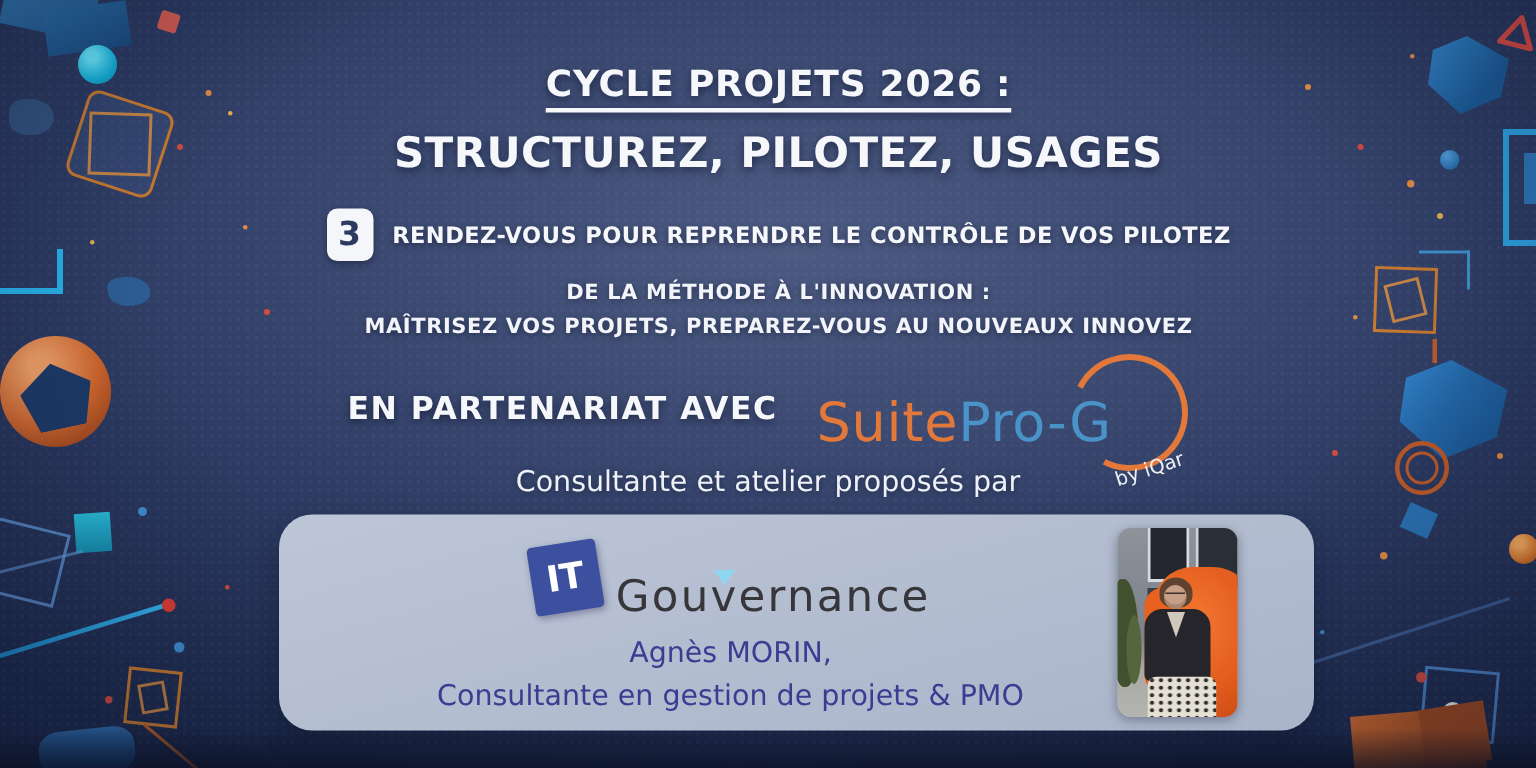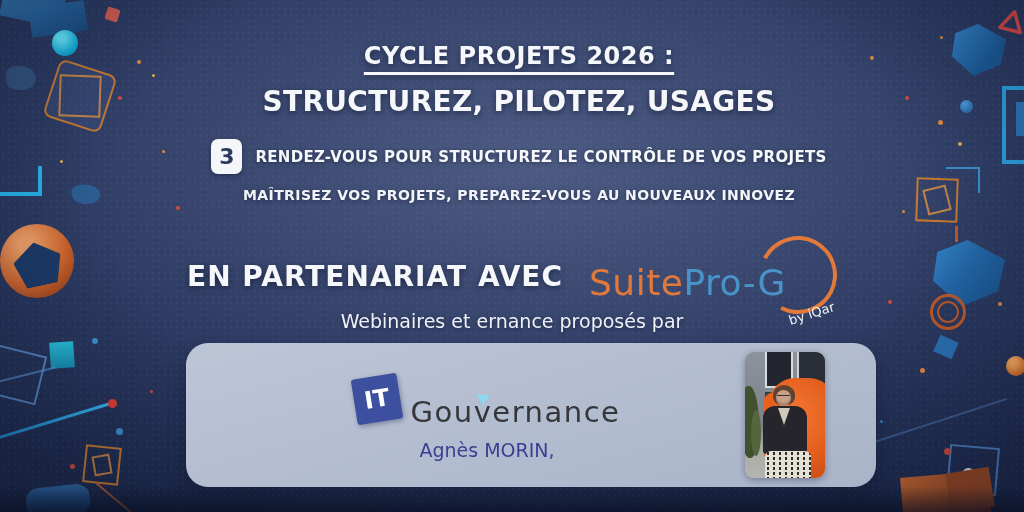--- a/index.html
+++ b/index.html
@@ -66,21 +66,21 @@
     text-shadow:0 2px 6px rgba(8,13,32,.55);font-weight:700;}
   .title-l1{font-size:24px;letter-spacing:.5px;text-decoration:underline;text-decoration-thickness:2.5px;text-underline-offset:8px;}
   .title-l2{font-size:28px;letter-spacing:.3px;margin-top:15px;}
   .highlight-row{position:absolute;top:139px;left:14px;right:0;display:flex;justify-content:center;align-items:center;gap:13px;}
   .badge{width:31px;height:35px;border-radius:7px;background:#f4f6f9;color:#2c3a60;font-weight:700;font-size:22px;
     display:flex;align-items:center;justify-content:center;box-shadow:0 2px 5px rgba(8,13,32,.4);}
   .rdv-text{color:#f5f7fb;font-weight:700;font-size:15px;letter-spacing:.3px;text-shadow:0 1px 4px rgba(8,13,32,.5);}
   .subtitle{position:absolute;top:184px;left:14px;right:0;text-align:center;color:#f2f4fa;font-weight:700;
     font-size:14px;letter-spacing:.4px;line-height:23px;text-shadow:0 1px 4px rgba(8,13,32,.5);}
   .partner-row{position:absolute;top:244px;left:0;right:0;display:flex;justify-content:center;align-items:flex-start;gap:26px;}
-  .partner-label{color:#f5f7fb;font-weight:800;font-size:28px;letter-spacing:1px;padding-top:16px;text-shadow:0 2px 6px rgba(8,13,32,.55);}
+  .partner-label{color:#f5f7fb;font-weight:800;font-size:21px;letter-spacing:1px;padding-top:16px;text-shadow:0 2px 6px rgba(8,13,32,.55);}
   .spg{position:relative;width:248px;height:92px;}
   .spg-text{position:absolute;left:0;top:18px;font-size:36px;letter-spacing:.5px;white-space:nowrap;}
   .spg-suite{color:#e2793a;text-align:right;}
   .spg-prog{color:#4a93c8;}
   .spg-ring{position:absolute;right:0;top:-8px;width:70px;height:70px;border-radius:50%;
     border:4px solid #e2793a;border-left-color:transparent;transform:rotate(-18deg);}
   .spg-by{position:absolute;right:2px;top:62px;transform:rotate(-18deg);font-size:13px;color:#eef0f5;}
   .proposed{position:absolute;top:310px;left:0;right:0;text-align:center;color:#eef1f7;font-size:19px;text-shadow:0 1px 4px rgba(8,13,32,.5);}
   .card{position:absolute;left:186px;top:343px;width:690px;height:144px;border-radius:22px;
     background:linear-gradient(165deg,#bdc6d7,#aab4c9);box-shadow:0 6px 18px rgba(8,12,30,.3);}
@@ -187,47 +187,49 @@
 
   <div class="content">
 
     <div class="title-block">
       <div class="title-l1">CYCLE PROJETS 2026 :</div>
       <div class="title-l2">STRUCTUREZ, PILOTEZ, USAGES</div>
     </div>
 
     <div class="highlight-row">
       <div class="badge">3</div>
-      <div class="rdv-text">RENDEZ-VOUS POUR STRUCTUREZ LE CONTRÔLE DE VOS PROJETS</div>
+      <div class="rdv-text">RENDEZ-VOUS POUR REPRENDRE LE CONTRÔLE DE VOS PILOTEZ</div>
     </div>
 
     <div class="subtitle">
+      <div>DE LA MÉTHODE À L'INNOVATION :</div>
       <div>MAÎTRISEZ VOS PROJETS, PREPAREZ-VOUS AU NOUVEAUX INNOVEZ</div>
     </div>
 
     <div class="partner-row">
       <div class="partner-label">EN PARTENARIAT AVEC</div>
       <div class="spg">
         <div class="spg-ring"></div>
         <div class="spg-text">
           <span class="spg-suite">Suite</span><span class="spg-prog">Pro-G</span>
         </div>
         <div class="spg-by">by iQar</div>
       </div>
     </div>
 
-    <div class="proposed">Webinaires et ernance proposés par</div>
+    <div class="proposed">Consultante et atelier proposés par</div>
 
     <div class="card">
       <div class="card-content">
         <div class="itgov">
           <div class="it-sq">IT</div>
           <div class="gov"><span>Gou</span><span class="v-mark">v</span><span>ernance</span></div>
         </div>
         <div class="speaker-name">Agnès MORIN,</div>
+        <div class="speaker-role">Consultante en gestion de projets &amp; PMO</div>
       </div>
 
       <div class="photo">
         <div class="ph win1"></div>
         <div class="ph win2"></div>
         <div class="ph win3"></div>
         <div class="ph foliage"></div>
         <div class="ph foliage2"></div>
         <div class="ph chair"></div>
         <div class="ph chair-wing"></div>

